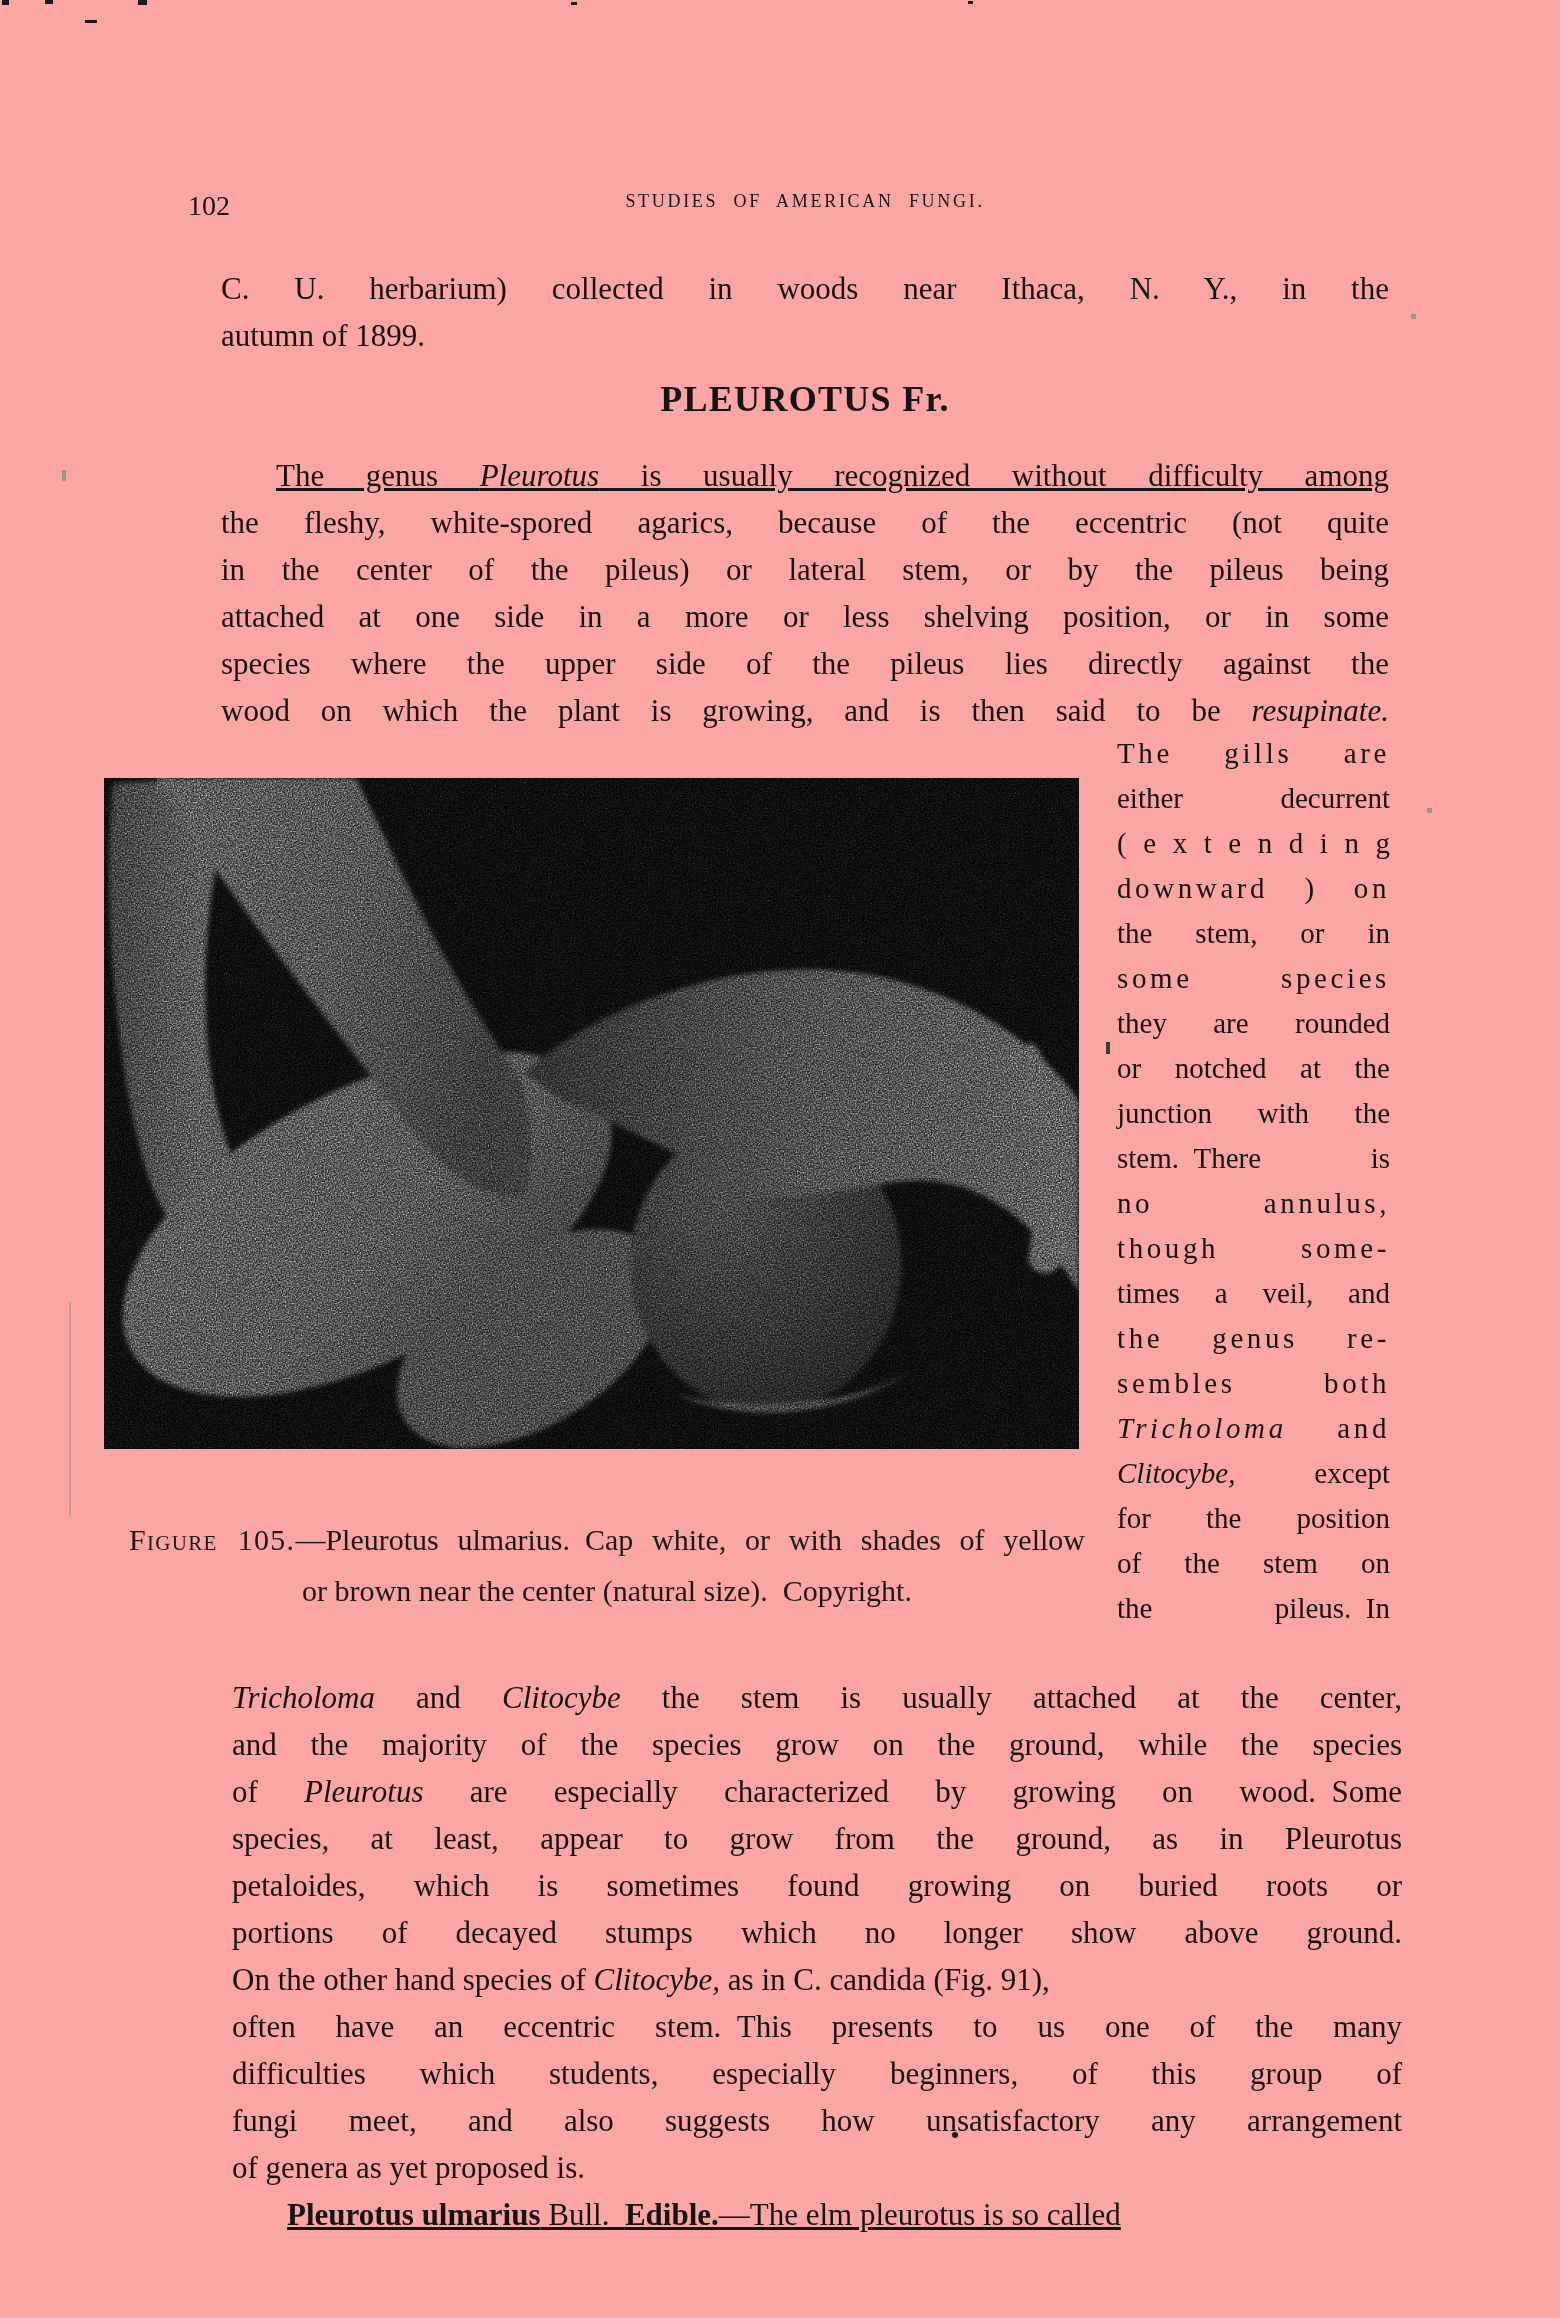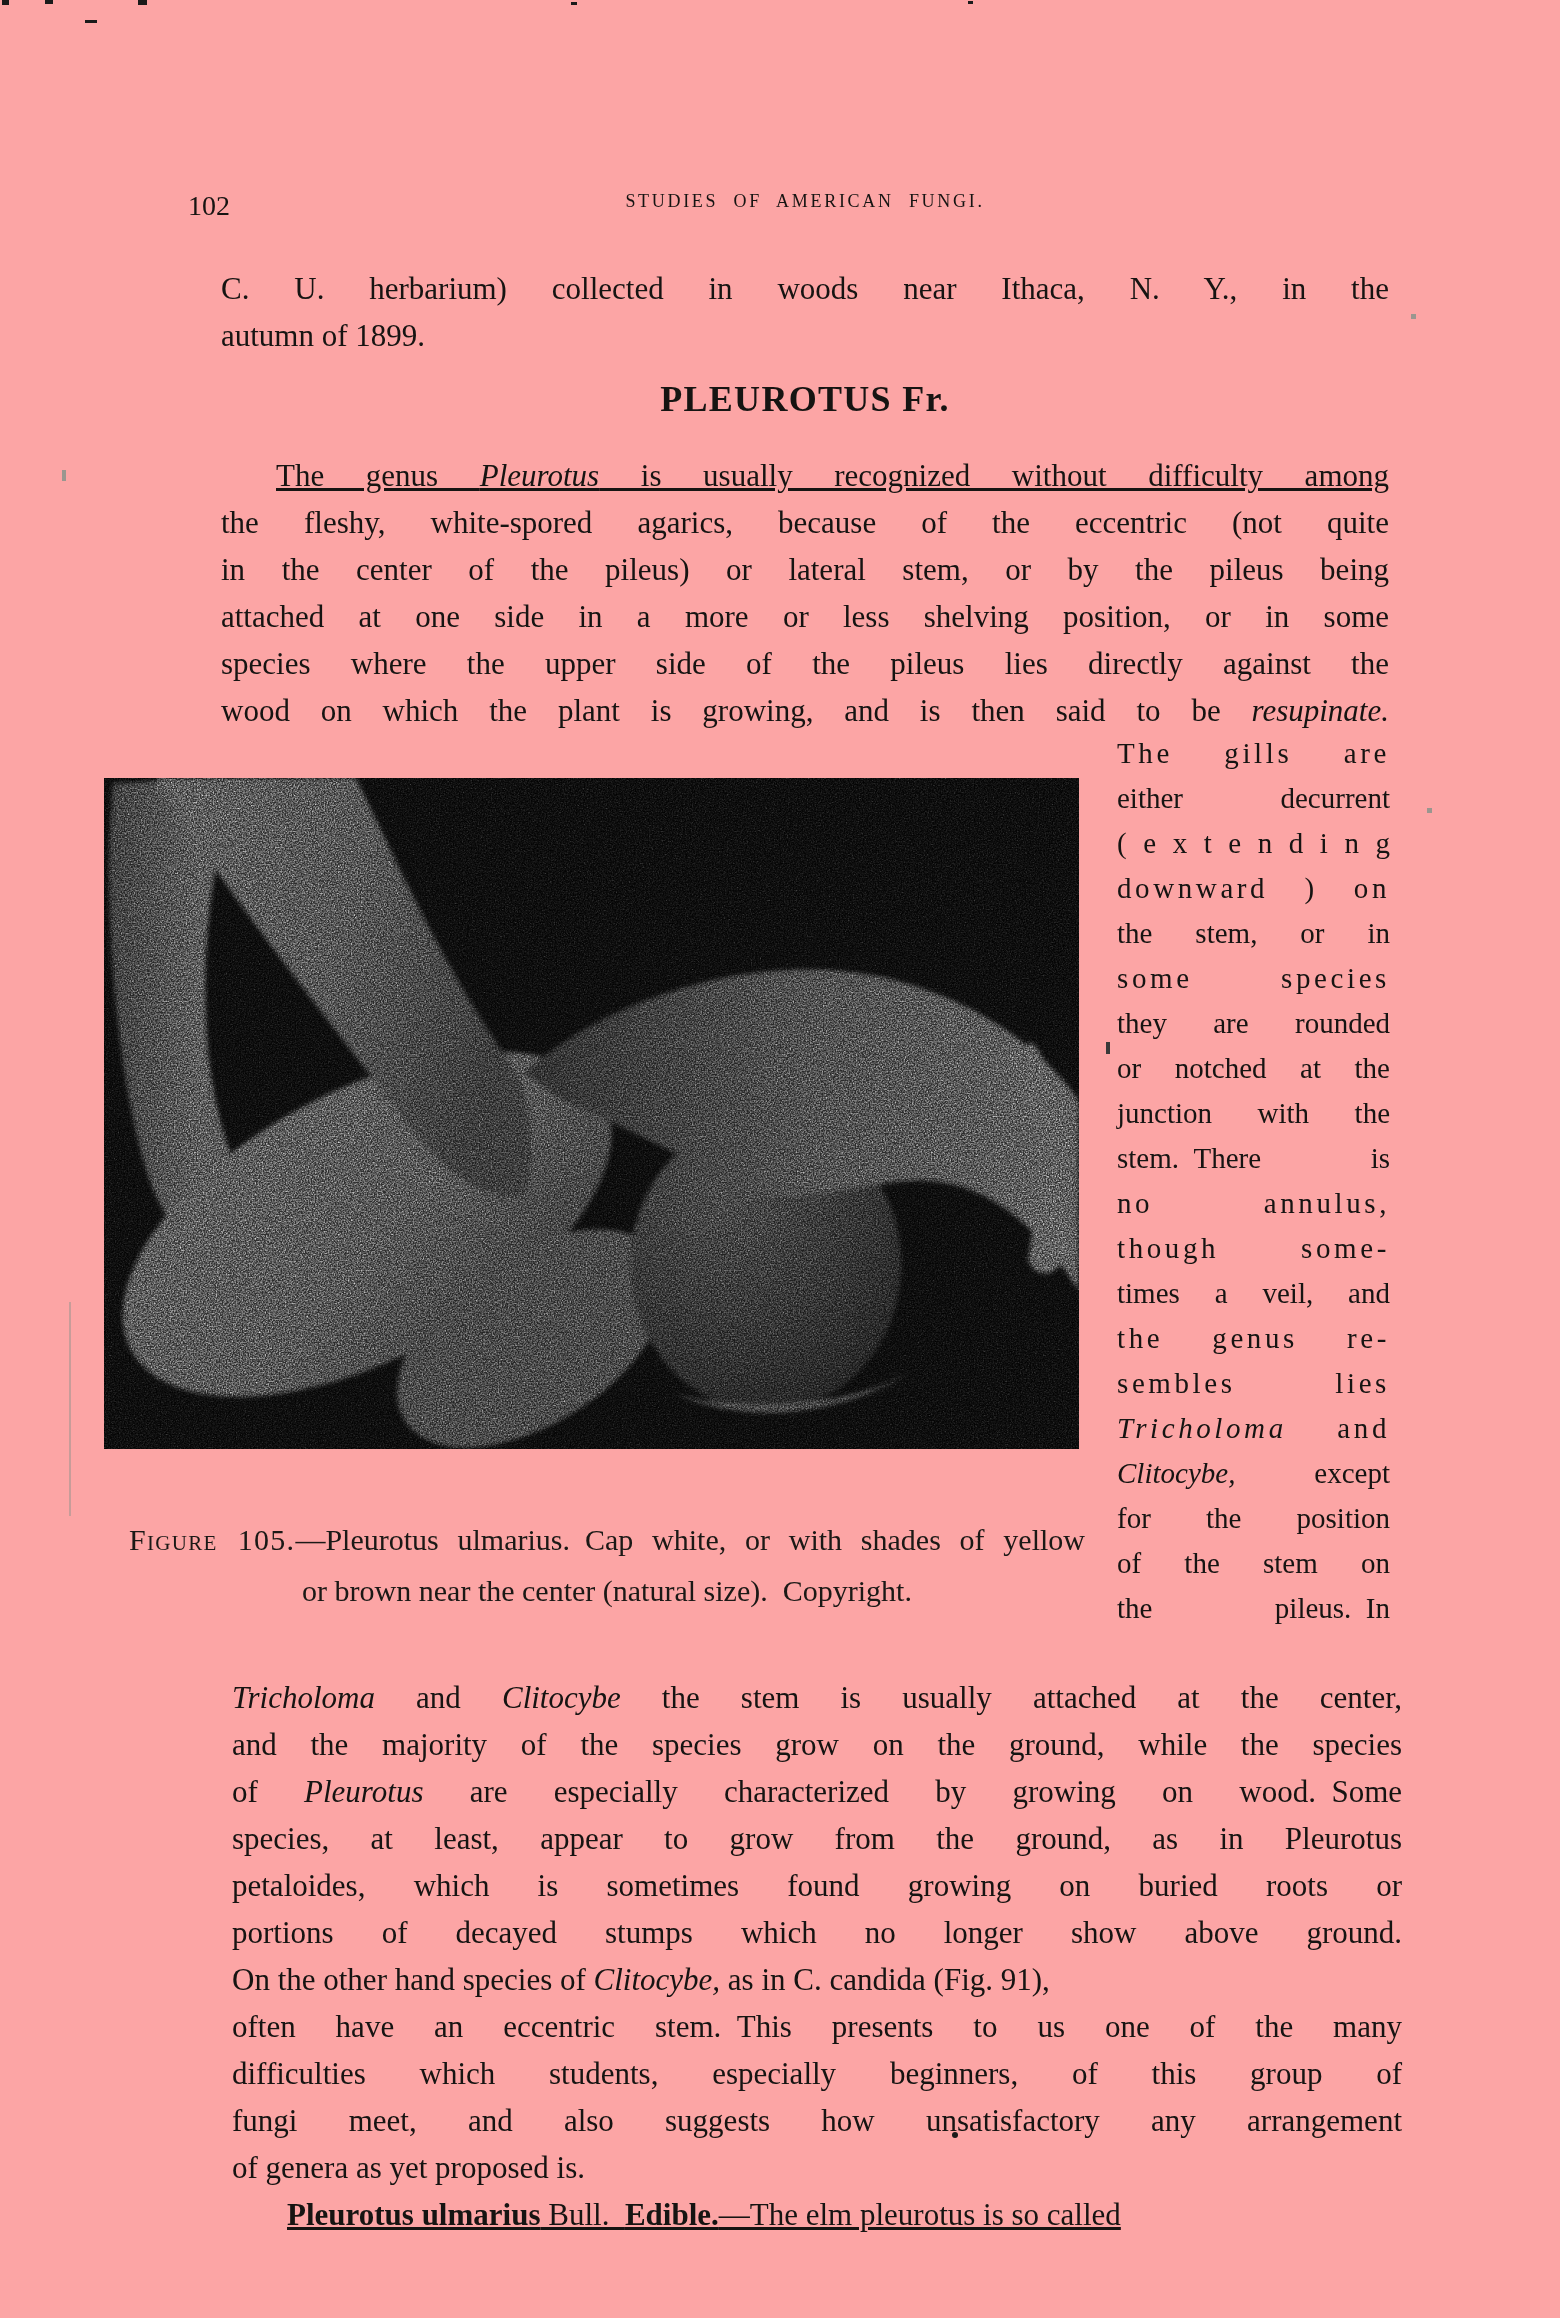--- a/index.html
+++ b/index.html
@@ -75,21 +75,21 @@
       <div class="tline just"><span>the stem, or in</span></div>
       <div class="tline just ls"><span>some species</span></div>
       <div class="tline just"><span>they are rounded</span></div>
       <div class="tline just"><span>or notched at the</span></div>
       <div class="tline just"><span>junction with the</span></div>
       <div class="tline just"><span>stem. There is</span></div>
       <div class="tline just ls"><span>no annulus,</span></div>
       <div class="tline just ls"><span>though some-</span></div>
       <div class="tline just"><span>times a veil, and</span></div>
       <div class="tline just ls"><span>the genus re-</span></div>
-      <div class="tline just ls"><span>sembles lies</span></div>
+      <div class="tline just ls"><span>sembles both</span></div>
       <div class="tline just ls"><span class="it">Tricholoma</span><span> and</span></div>
       <div class="tline just"><span class="it">Clitocybe,</span><span> except</span></div>
       <div class="tline just"><span>for the position</span></div>
       <div class="tline just"><span>of the stem on</span></div>
       <div class="tline just"><span>the pileus. In</span></div>
     </div>
 
   <div class="block" id="figure-photo">
     <svg viewBox="0 0 1093 752" preserveAspectRatio="none">
       <defs>

